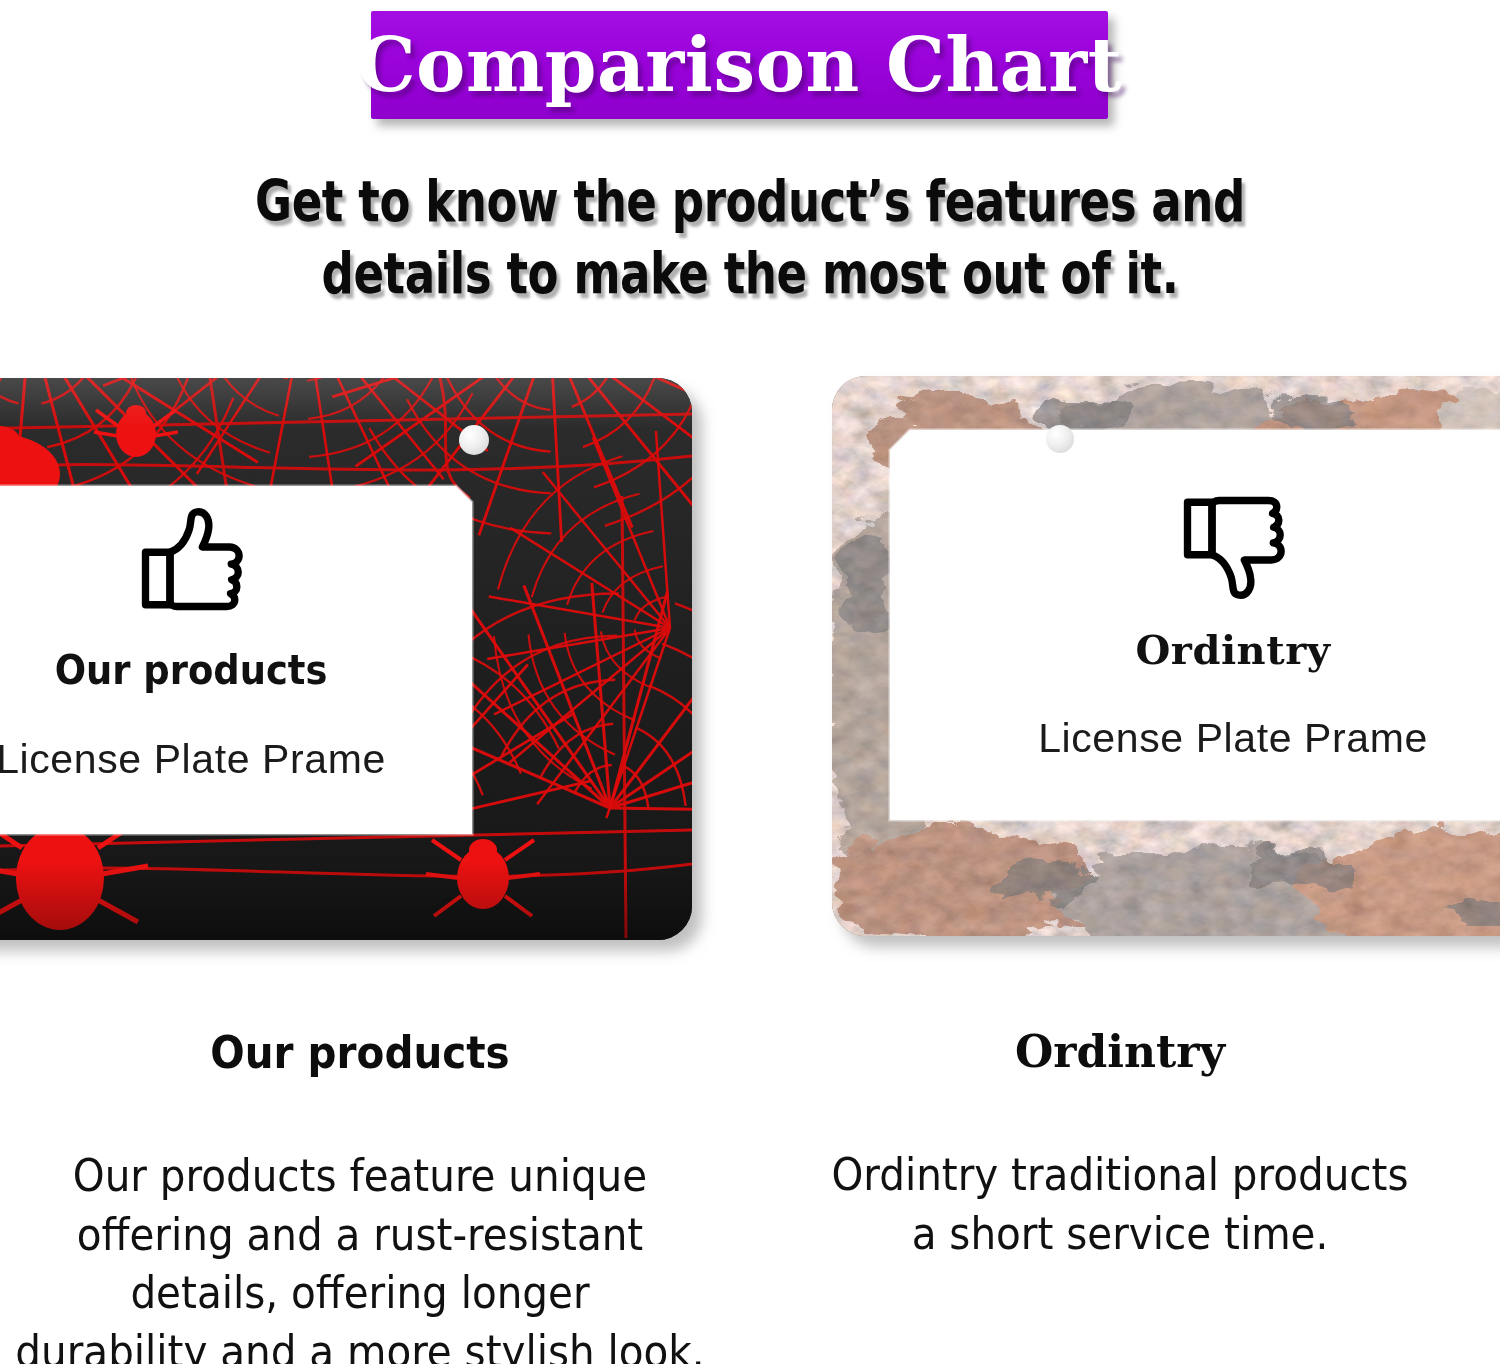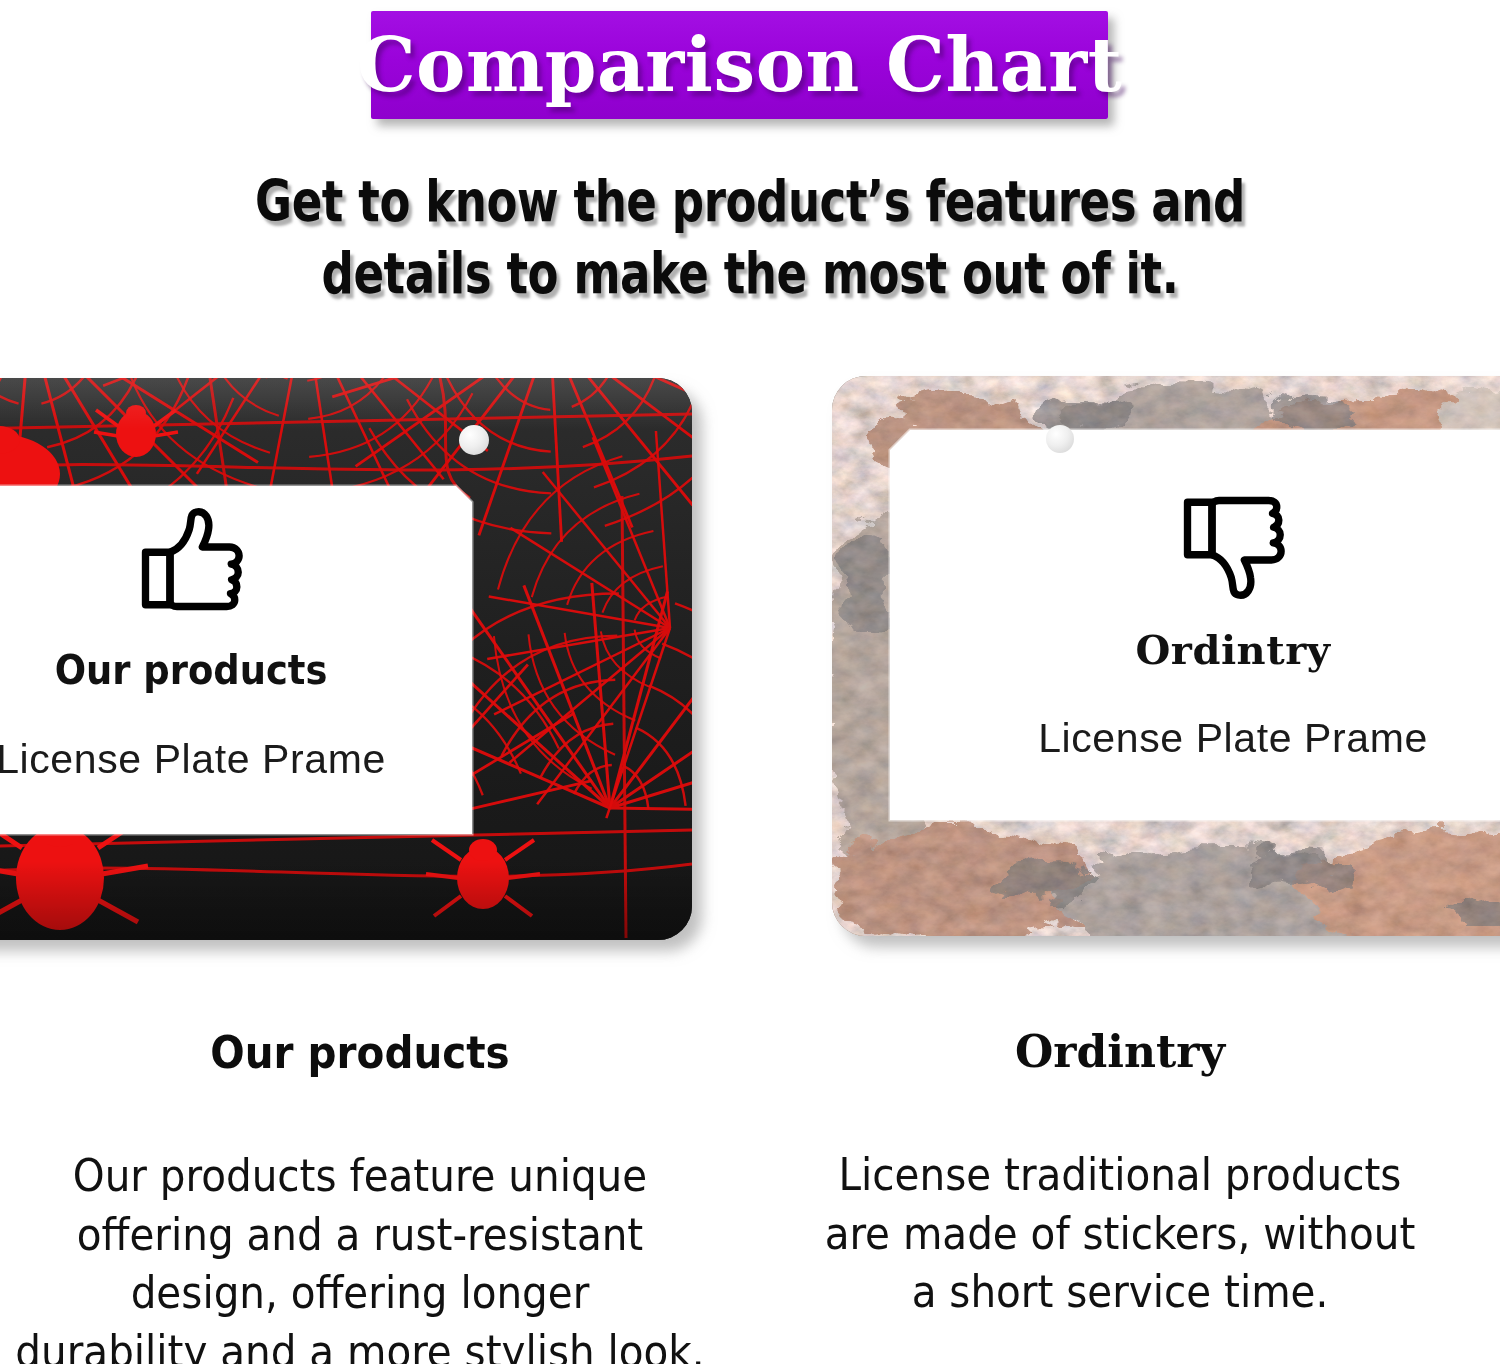--- a/index.html
+++ b/index.html
@@ -408,25 +408,24 @@
     <div class="win-title-serif" style="margin-top:24px;">Ordintry</div>
     <div class="win-sub" style="margin-top:42px;">License Plate Prame</div>
   </div>
 </div>
 
 <div id="bottom-col-left" class="bottom-col">
   <div class="col-heading-sans">Our products</div>
   <div class="col-body">
     <span class="bl">Our products feature unique</span>
     <span class="bl">offering and a rust-resistant</span>
-    <span class="bl">design, offering longer</span>
+    <span class="bl">details, offering longer</span>
     <span class="bl">durability and a more stylish look.</span>
   </div>
 </div>
 
 <div id="bottom-col-right" class="bottom-col">
   <div class="col-heading-serif">Ordintry</div>
   <div class="col-body">
-    <span class="bl">License traditional products</span>
-    <span class="bl">are made of stickers, without</span>
+    <span class="bl">Ordintry traditional products</span>
     <span class="bl">a short service time.</span>
   </div>
 </div>
 
 </body></html>

